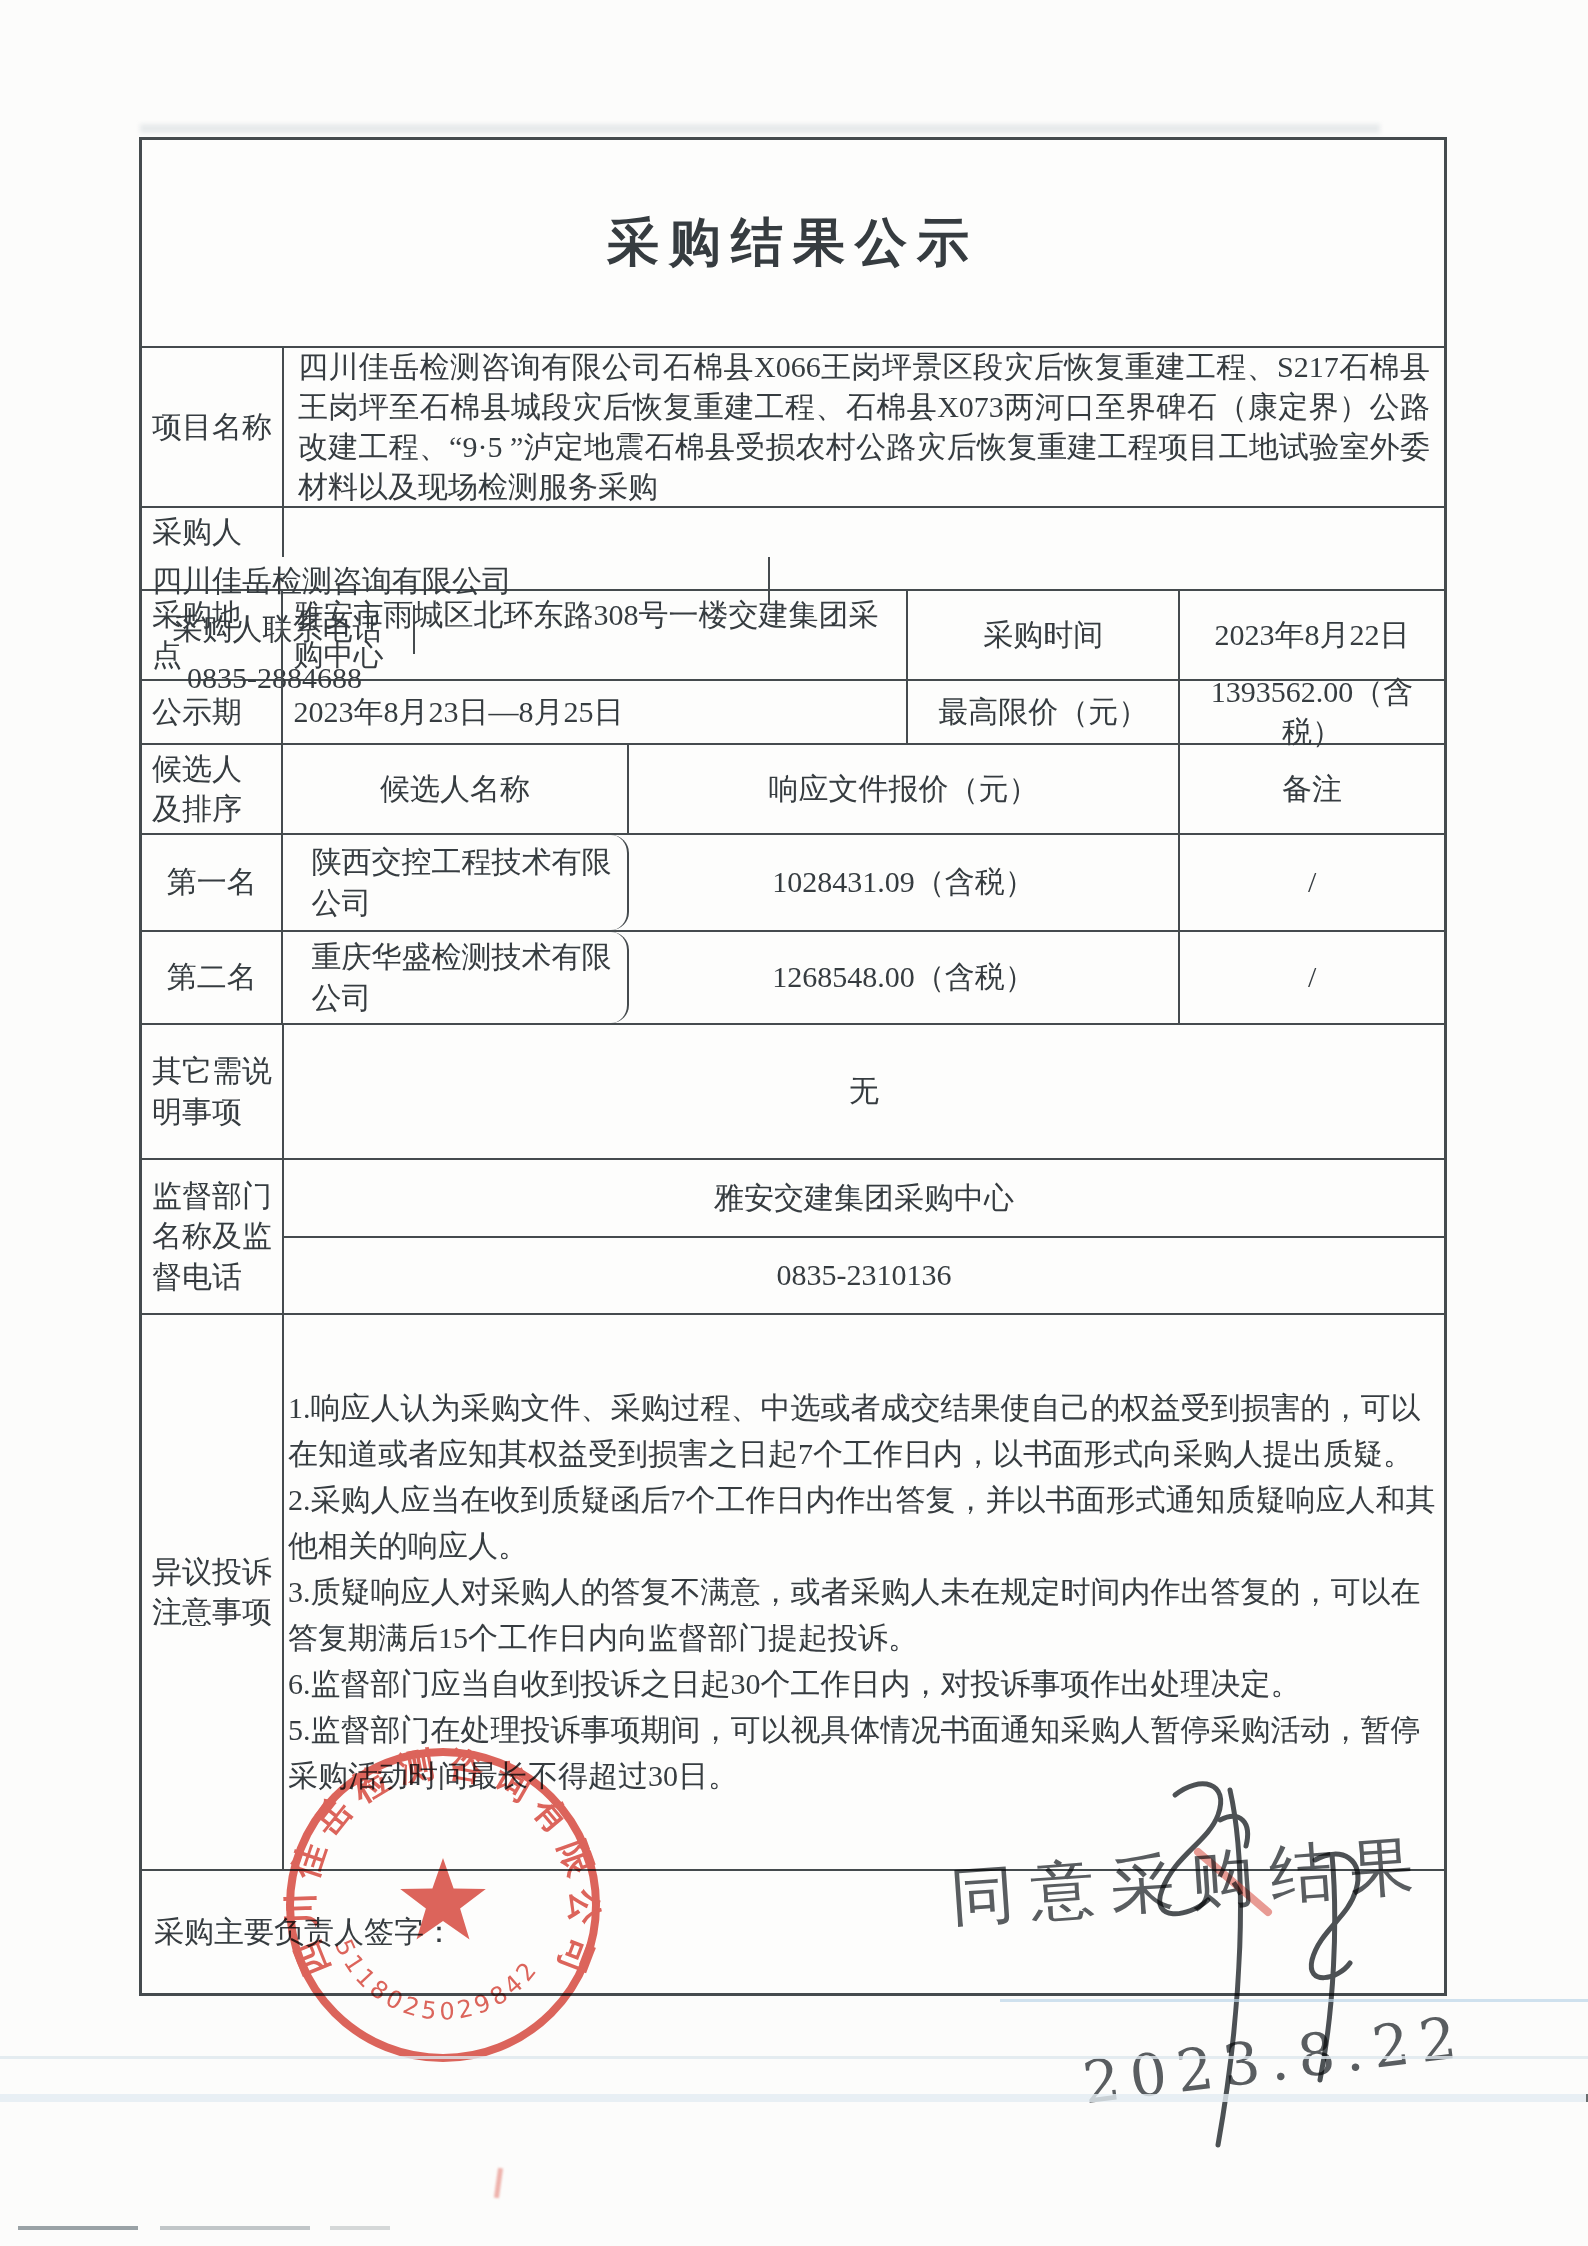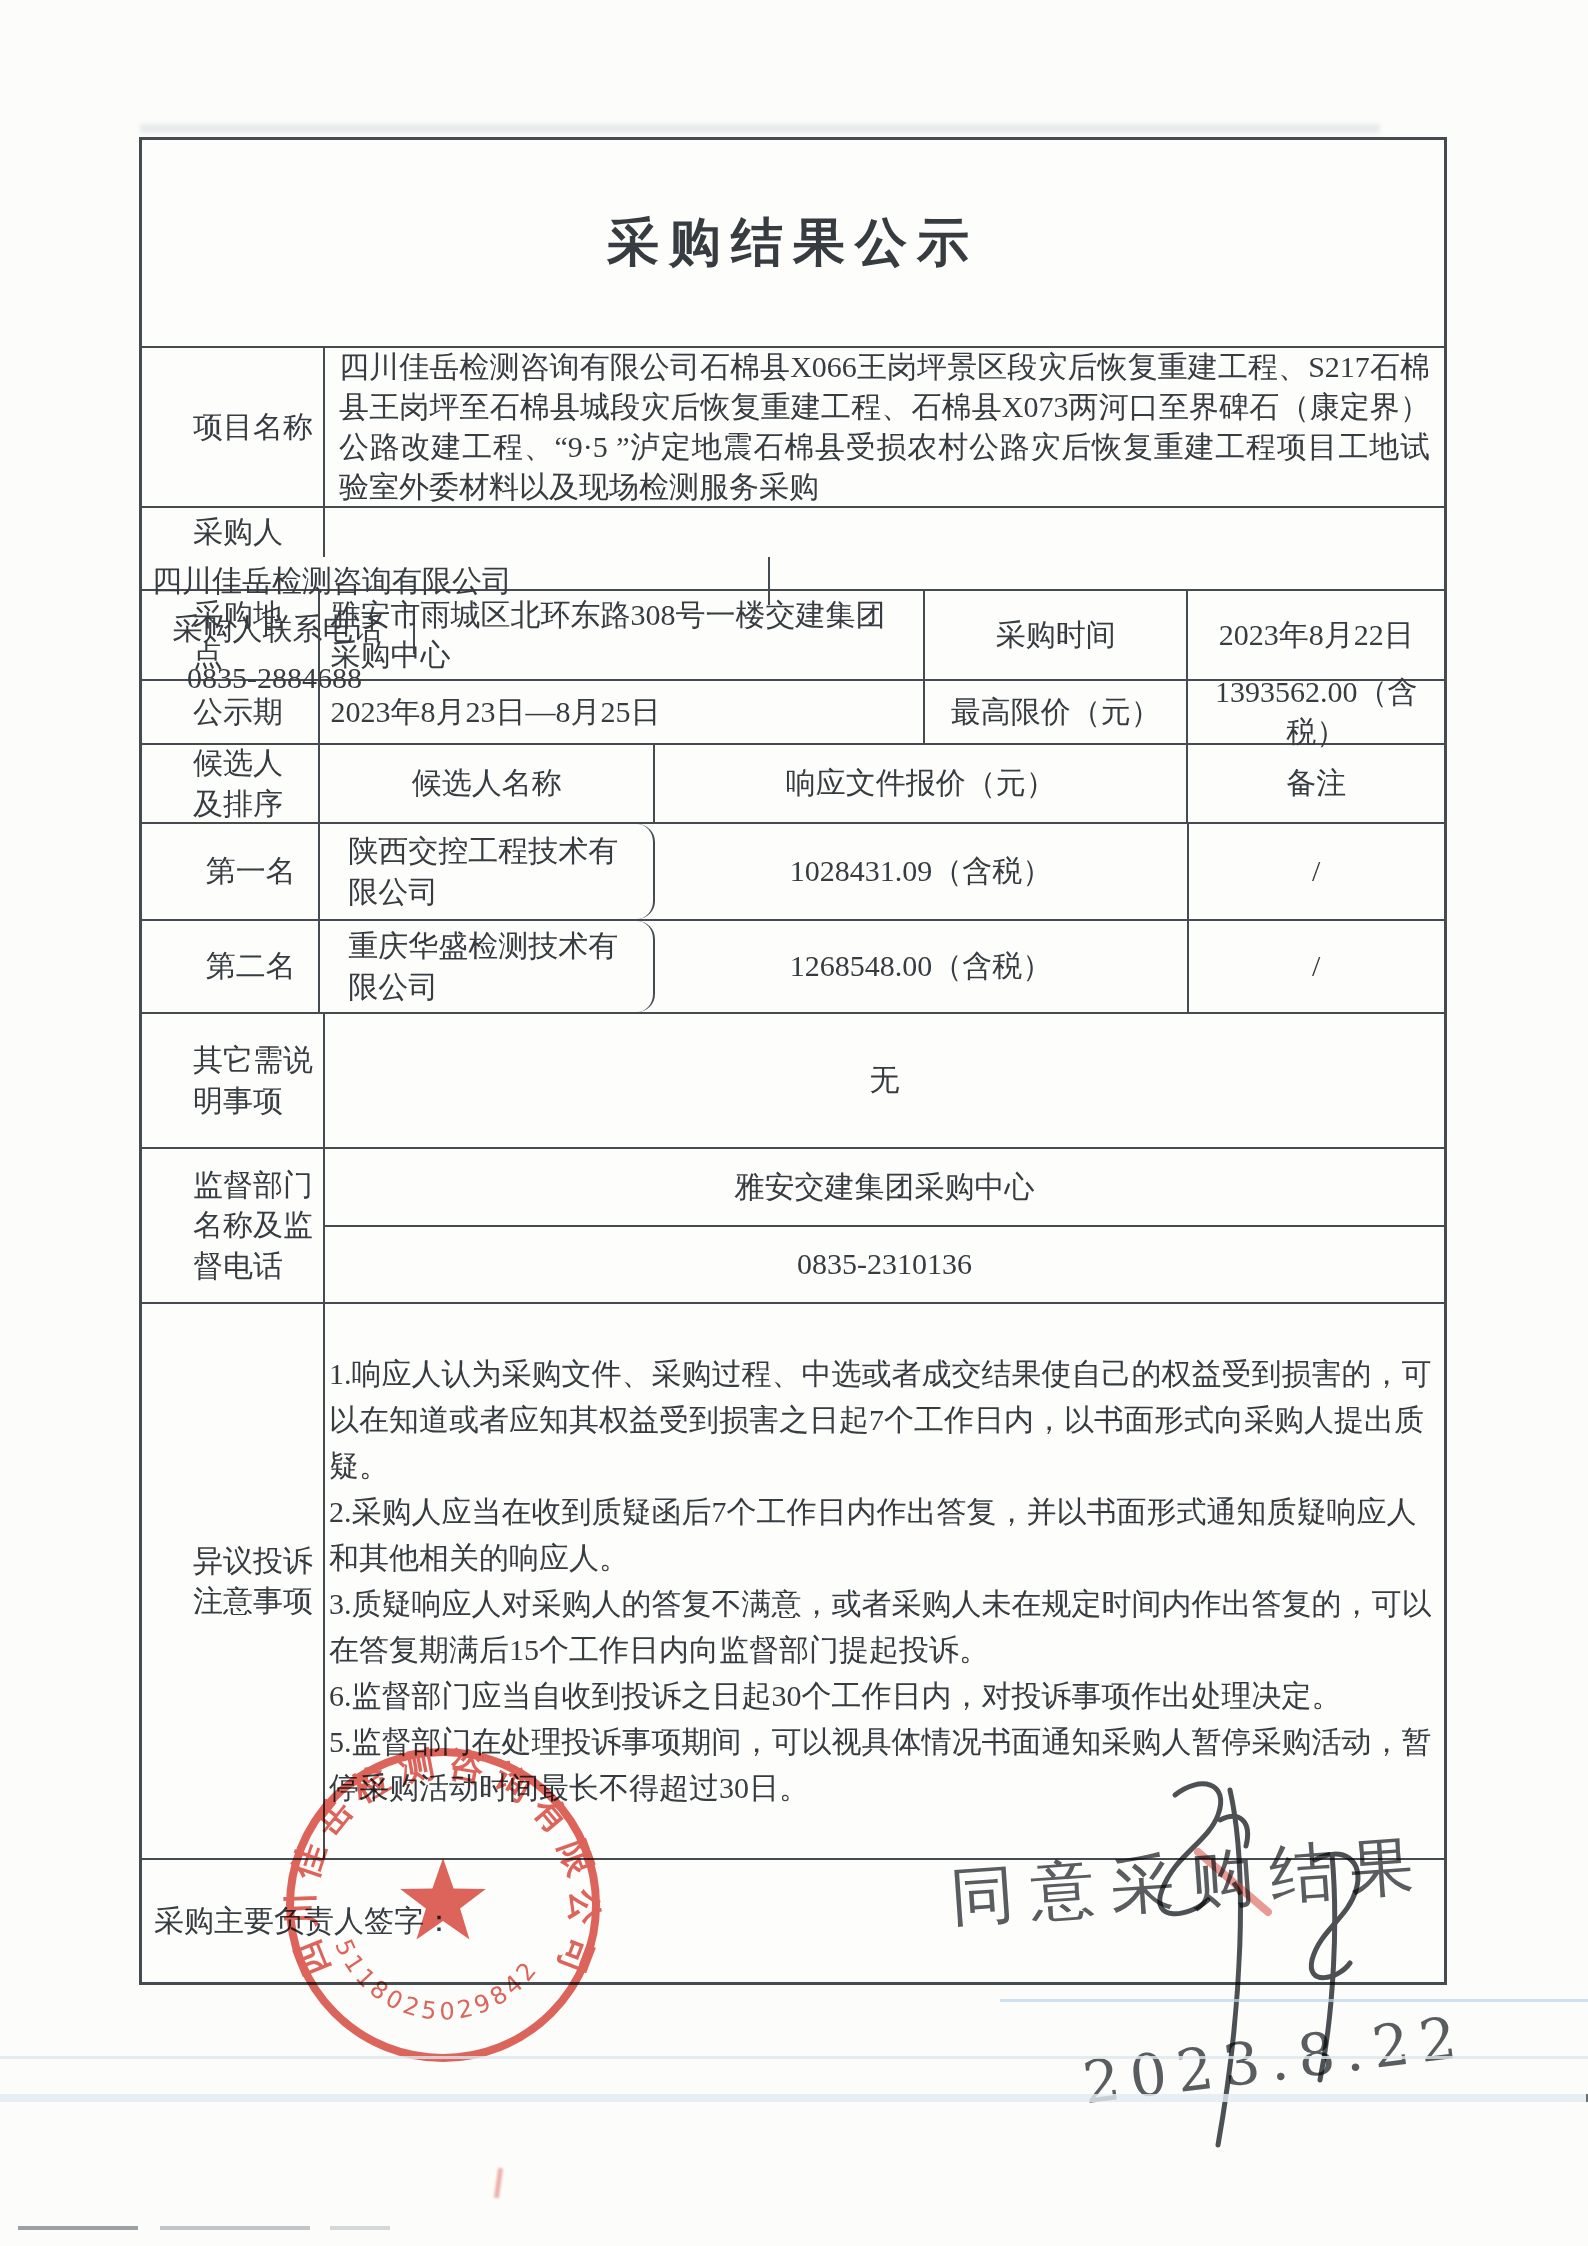--- a/index.html
+++ b/index.html
@@ -35,36 +35,36 @@
     border:3px solid var(--bd);
     background:#fdfdfc;
   }
   .row{display:flex;border-bottom:2px solid var(--bd);}
   .row:last-child{border-bottom:0;}
   .r-title{height:208px;}
   .r-project{height:160px;}
   .r-purchaser{height:83px;flex-direction:column;}
   .r-location{height:90px;}
   .r-publicity{height:64px;}
-  .r-candhead{height:79px;}
+  .r-candhead{height:90px;}
   .r-cand{height:97px;}
   .r-cand2{height:93px;}
   .r-other{height:135px;}
   .r-supervision{height:155px;}
   .r-dispute{height:556px;}
   .r-signature{height:122px;}
 
   .c{
     display:flex;align-items:center;
     border-right:2px solid var(--bd);
     padding:4px 10px;
     font-size:30px;line-height:1.35;
   }
   .c:last-child{border-right:0;}
-  .w1{width:142px;margin-left:41px;}
+  .w1{width:142px;}
   .w2{width:628px;}
   .w3{width:273px;}
   .w4{width:265px;}
   .n1{width:347px;}
   .n2{width:554px;}
   .full{width:100%;}
   .center{justify-content:center;text-align:center;}
 
   .title-cell{
     width:100%;justify-content:center;

